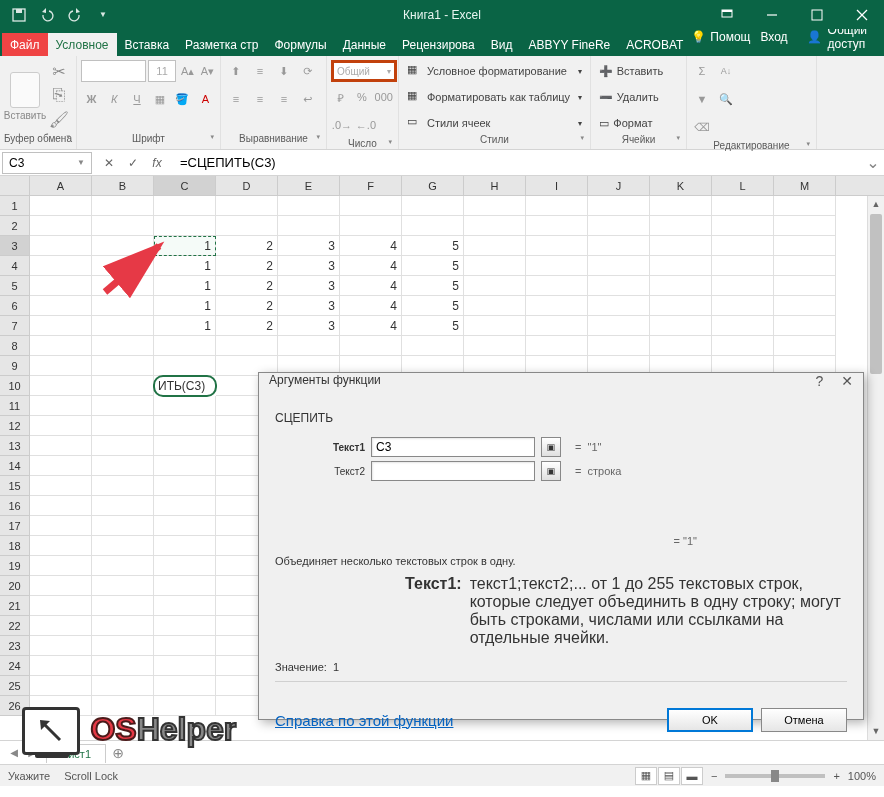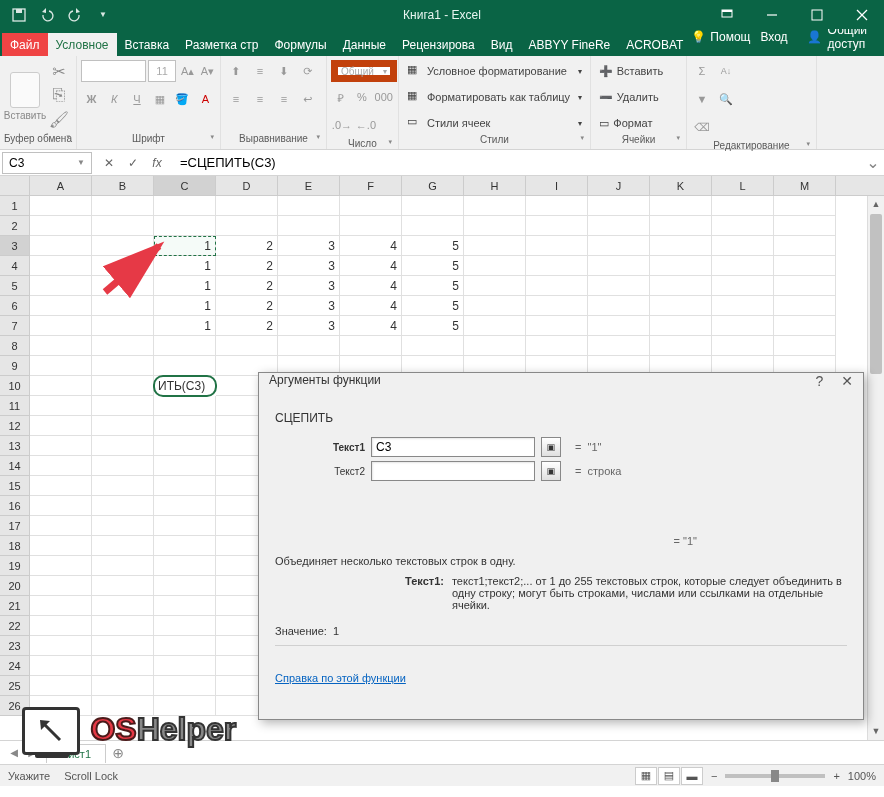--- a/index.html
+++ b/index.html
@@ -32,21 +32,21 @@
 .small-btn { width: 22px; height: 22px; display: flex; align-items: center; justify-content: center; color: #888; cursor: pointer; }
 
 .font-area { width: 144px; }
 .font-row { display: flex; gap: 2px; margin-bottom: 2px; }
 .font-name { width: 80px; height: 22px; border: 1px solid #c0c0c0; background: #fff; font-size: 10px; padding: 0 3px; display: flex; align-items: center; color: #aaa; }
 .font-size { width: 36px; height: 22px; border: 1px solid #c0c0c0; background: #fff; font-size: 11px; display: flex; align-items: center; justify-content: center; color: #aaa; }
 .btn-mini { width: 22px; height: 22px; border: 1px solid transparent; display: flex; align-items: center; justify-content: center; font-size: 11px; color: #999; cursor: pointer; }
 
 .align-area { width: 106px; }
 .number-area { width: 72px; }
-.num-format { width: 66px; height: 22px; border: 7px solid #c2410c; background: #fff; font-size: 10px; padding: 0 3px; display: flex; align-items: center; justify-content: space-between; color: #aaa; }
+.num-format { width: 66px; height: 22px; border: 3px solid #c2410c; background: #fff; font-size: 10px; padding: 0 3px; display: flex; align-items: center; justify-content: space-between; color: #aaa; }
 
 .styles-area { width: 192px; }
 .style-btn { display: flex; gap: 4px; align-items: center; height: 22px; padding: 0 4px; font-size: 11px; color: #444; cursor: pointer; }
 .style-icon { width: 16px; height: 16px; }
 
 .cells-area { width: 96px; }
 .edit-area { width: 130px; }
 
 .formula-bar { height: 26px; background: #fff; border-bottom: 1px solid #d4d4d4; display: flex; align-items: center; }
 .name-box { width: 90px; height: 22px; border: 1px solid #c0c0c0; margin-left: 2px; padding: 0 6px; font-size: 12px; display: flex; align-items: center; justify-content: space-between; background: #fff; }
@@ -92,24 +92,24 @@
 .dialog-body { padding: 8px 16px; font-size: 12px; color: #333; }
 .func-name { font-size: 12px; color: #333; margin-bottom: 12px; }
 .arg-row { display: flex; align-items: center; gap: 6px; margin-bottom: 4px; padding-left: 44px; }
 .arg-label { width: 46px; text-align: right; font-size: 10px; }
 .arg-label.bold { font-weight: bold; }
 .arg-input { width: 164px; height: 20px; border: 1px solid #888; background: #fff; padding: 0 4px; font-size: 12px; box-shadow: inset 1px 1px 2px rgba(0,0,0,0.1); }
 .ref-btn { width: 20px; height: 20px; border: 1px solid #888; background: linear-gradient(#fff,#e0e0e0); cursor: pointer; display: flex; align-items: center; justify-content: center; font-size: 9px; }
 .arg-eq { padding-left: 8px; color: #666; font-size: 11px; }
 .dlg-hr { height: 1px; background: #d0d0d0; margin: 8px 0; }
 .desc { font-size: 11px; color: #333; margin: 8px 0; }
-.desc-detail { font-size: 11px; color: #333; display: flex; gap: 8px; padding-left: 130px; }
+.desc-detail { font-size: 16px; color: #333; display: flex; gap: 8px; padding-left: 130px; }
 .desc-detail .lbl { font-weight: bold; white-space: nowrap; }
 .dlg-footer { display: flex; align-items: center; padding: 10px 16px; }
-.help-link { color: #0563c1; text-decoration: underline; font-size: 11px; cursor: pointer; }
+.help-link { color: #0563c1; text-decoration: underline; font-size: 15px; cursor: pointer; }
 .dlg-buttons { margin-left: auto; display: flex; gap: 8px; }
 .dlg-button { width: 86px; height: 24px; border: 1px solid #888; background: linear-gradient(#fff,#e6e6e6); font-size: 11px; cursor: pointer; }
 .dlg-button.primary { border: 2px solid #0078d7; }
 
 .watermark { position: absolute; left: 22px; bottom: 42px; z-index: 30; pointer-events: none; }
 .wm-box { width: 58px; height: 48px; border: 3px solid #333; border-radius: 4px; background: #fff; display: inline-flex; align-items: center; justify-content: center; position: relative; }
 .wm-box::after { content: ''; position: absolute; bottom: -6px; left: 10px; width: 34px; height: 5px; background: #333; border-radius: 2px; }
 .wm-text { font-size: 32px; font-weight: 800; display: inline-flex; align-items: center; vertical-align: top; margin-left: 6px; position: relative; top: 4px; }
 .wm-text .os { color: #e63946; -webkit-text-stroke: 2px #4a1a1a; }
 .wm-text .helper { color: #888; -webkit-text-stroke: 2px #333; }
@@ -824,20 +824,24 @@
     <div class="desc-detail">
       <span class="lbl">Текст1:</span>
       <span>текст1;текст2;... от 1 до 255 текстовых строк, которые следует объединить в одну строку; могут быть строками, числами или ссылками на отдельные ячейки.</span>
     </div>
     <div style="height:14px;"></div>
     <div style="font-size:11px;"><span>Значение:</span>&nbsp;&nbsp;<span>1</span></div>
     <div class="dlg-hr"></div>
   </div>
   <div class="dlg-footer">
     <span class="help-link">Справка по этой функции</span>
+    <div class="dlg-buttons">
+      <button class="dlg-button primary">OK</button>
+      <button class="dlg-button">Отмена</button>
+    </div>
   </div>
 </div>
 
 <div class="sheet-tabs">
   <div class="sheet-nav">
     <div class="sheet-nav-btn">◀</div>
     <div class="sheet-nav-btn">▶</div>
   </div>
   <div class="sheet-tab">Лист1</div>
   <div class="add-sheet">⊕</div>

